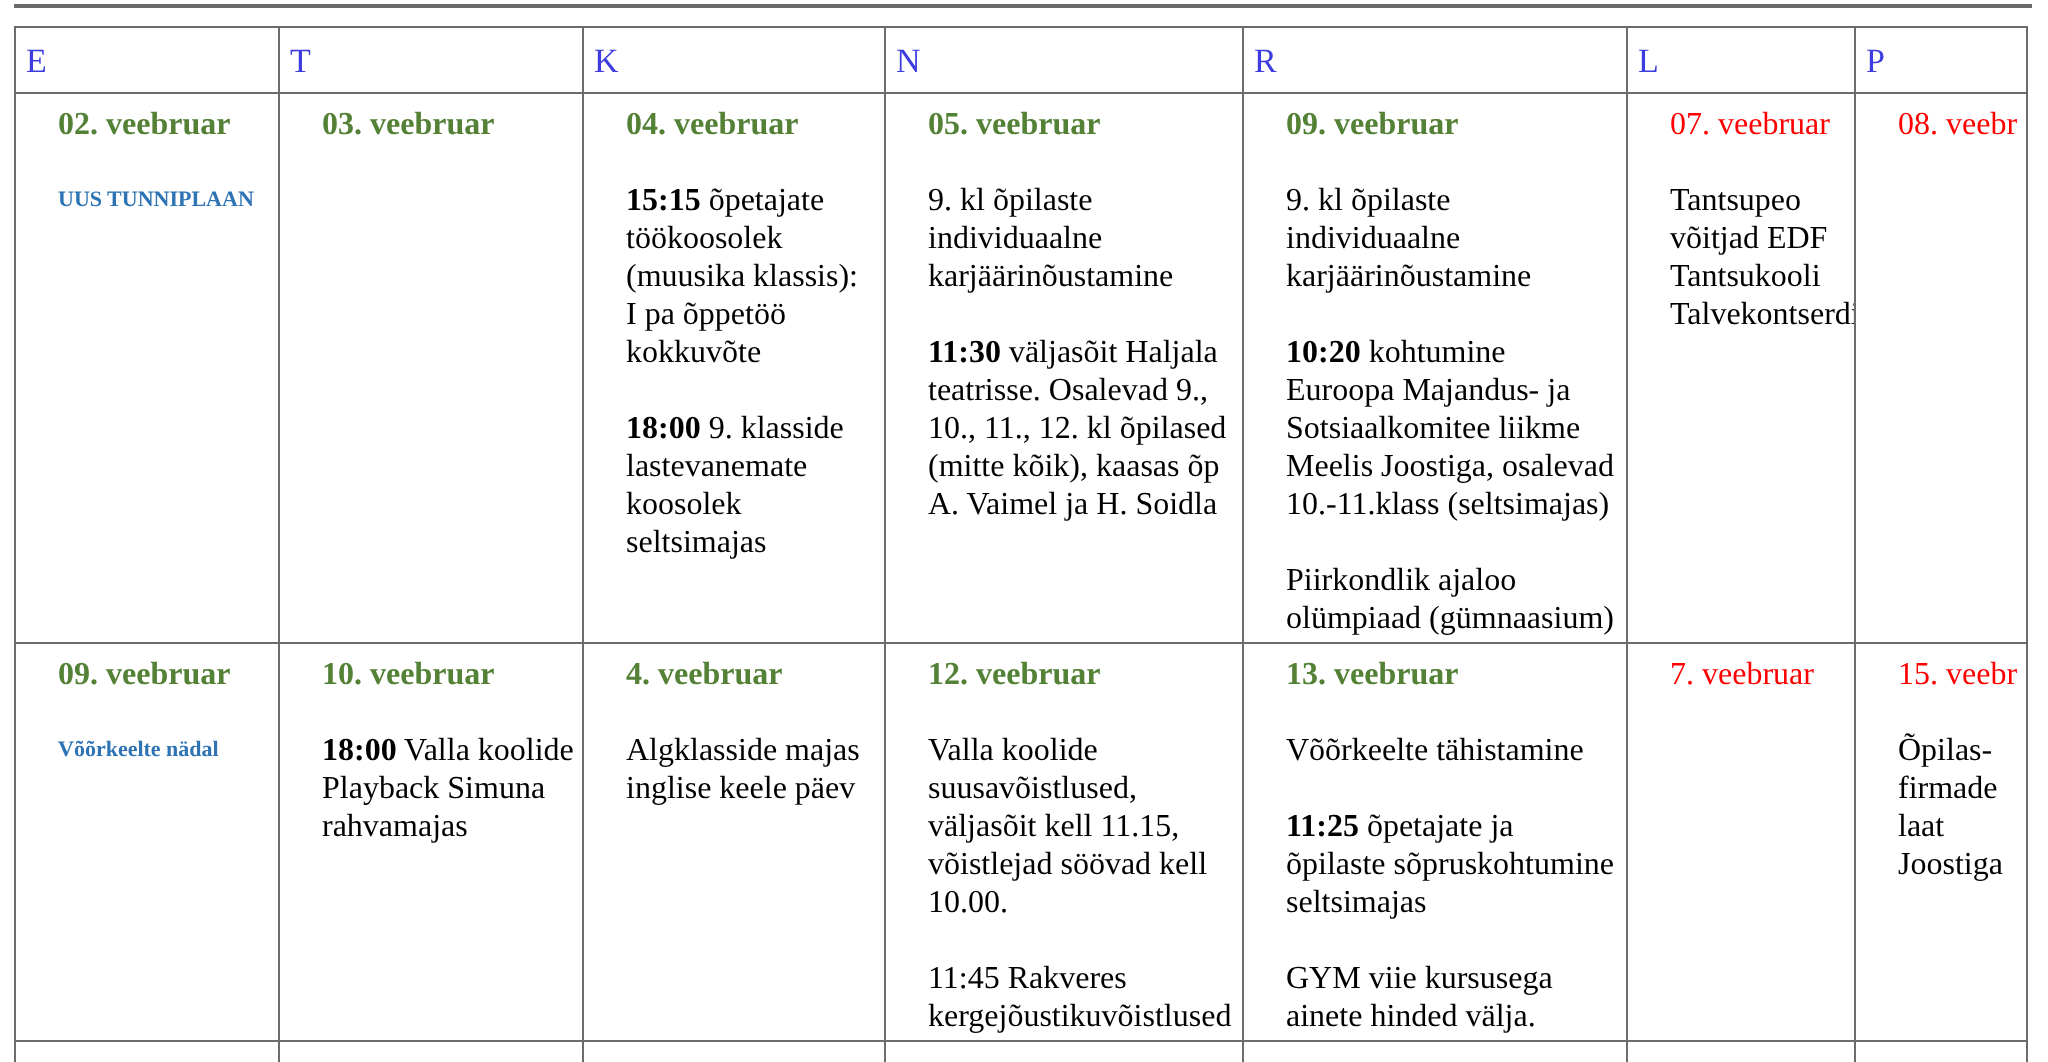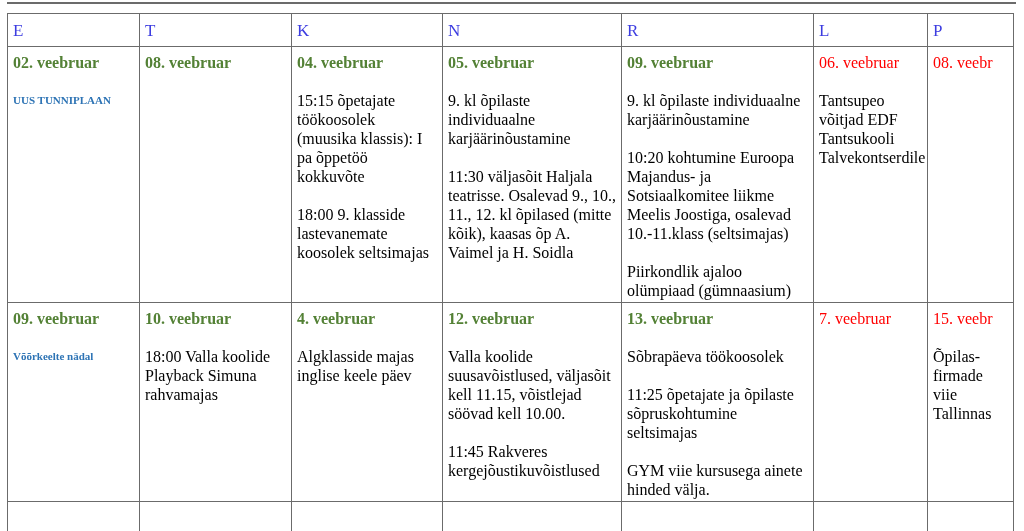--- a/index.html
+++ b/index.html
@@ -40,26 +40,26 @@
     overflow: hidden;
   }
   table.cal th {
     font-weight: normal;
     font-size: 17px;
     color: var(--header-blue, #3c3ce0);
     vertical-align: middle;
     padding-top: 2px;
     padding-bottom: 2px;
   }
-  .blk { margin: 0 0 19px 0; }
+  .blk { margin: 0 0 19px 16px; }
   .blk:last-child { margin-bottom: 0; }
   .date-green { color: var(--green, #538135); font-weight: bold; }
   .date-red   { color: var(--red, #ff0000); font-weight: normal; }
   .note-blue  { color: var(--note-blue, #2e74b5); font-weight: bold; font-size: 11px; }
-  .para b { font-weight: normal; }
+  .para b { font-weight: bold; }
 </style>
 </head>
 <body>
 
 <div class="canvas">
   <div class="topline"></div>
   <table class="cal">
     <colgroup>
         <col style="width: 132px;">
         <col style="width: 152px;">
@@ -80,40 +80,40 @@
           <th>P</th>
         </tr>
       </thead>
     <tbody>
         <tr style="height: 237px;">
           <td>
             <div class="blk date-green">02. veebruar</div>
             <div class="blk note-blue">UUS TUNNIPLAAN</div>
           </td>
           <td>
-            <div class="blk date-green">08. veebruar</div>
+            <div class="blk date-green">03. veebruar</div>
           </td>
           <td>
             <div class="blk date-green">04. veebruar</div>
             <div class="blk para"><b>15:15</b> õpetajate töökoosolek (muusika klassis): I pa õppetöö kokkuvõte</div>
             <div class="blk para"><b>18:00</b> 9. klasside lastevanemate koosolek seltsimajas</div>
           </td>
           <td>
             <div class="blk date-green">05. veebruar</div>
             <div class="blk para">9. kl õpilaste individuaalne karjäärinõustamine</div>
             <div class="blk para"><b>11:30</b> väljasõit Haljala teatrisse. Osalevad 9., 10., 11., 12. kl õpilased (mitte kõik), kaasas õp A. Vaimel ja H. Soidla</div>
           </td>
           <td>
             <div class="blk date-green">09. veebruar</div>
             <div class="blk para">9. kl õpilaste individuaalne karjäärinõustamine</div>
             <div class="blk para"><b>10:20</b> kohtumine Euroopa Majandus- ja Sotsiaalkomitee liikme Meelis Joostiga, osalevad 10.-11.klass (seltsimajas)</div>
             <div class="blk para">Piirkondlik ajaloo olümpiaad (gümnaasium)</div>
           </td>
           <td>
-            <div class="blk date-red">06. veebruar</div>
+            <div class="blk date-red">07. veebruar</div>
             <div class="blk para">Tantsupeo võitjad EDF Tantsukooli Talvekontserdile</div>
           </td>
           <td>
             <div class="blk date-red">08. veebr</div>
           </td>
         </tr>
         <tr style="height: 195px;">
           <td>
             <div class="blk date-green">09. veebruar</div>
             <div class="blk note-blue">Võõrkeelte nädal</div>
@@ -126,30 +126,30 @@
             <div class="blk date-green">4. veebruar</div>
             <div class="blk para">Algklasside majas inglise keele päev</div>
           </td>
           <td>
             <div class="blk date-green">12. veebruar</div>
             <div class="blk para">Valla koolide suusavõistlused, väljasõit kell 11.15, võistlejad söövad kell 10.00.</div>
             <div class="blk para">11:45 Rakveres kergejõustikuvõistlused</div>
           </td>
           <td>
             <div class="blk date-green">13. veebruar</div>
-            <div class="blk para">Sõbrapäeva töökoosolek</div>
+            <div class="blk para">Võõrkeelte tähistamine</div>
             <div class="blk para"><b>11:25</b> õpetajate ja õpilaste sõpruskohtumine seltsimajas</div>
             <div class="blk para">GYM viie kursusega ainete hinded välja.</div>
           </td>
           <td>
             <div class="blk date-red">7. veebruar</div>
           </td>
           <td>
             <div class="blk date-red">15. veebr</div>
-            <div class="blk para">Õpilas-firmade viie Tallinnas</div>
+            <div class="blk para">Õpilas-firmade laat Joostiga</div>
           </td>
         </tr>
         <tr style="height: 34px;">
           <td></td>
           <td></td>
           <td></td>
           <td></td>
           <td></td>
           <td></td>
           <td></td>

